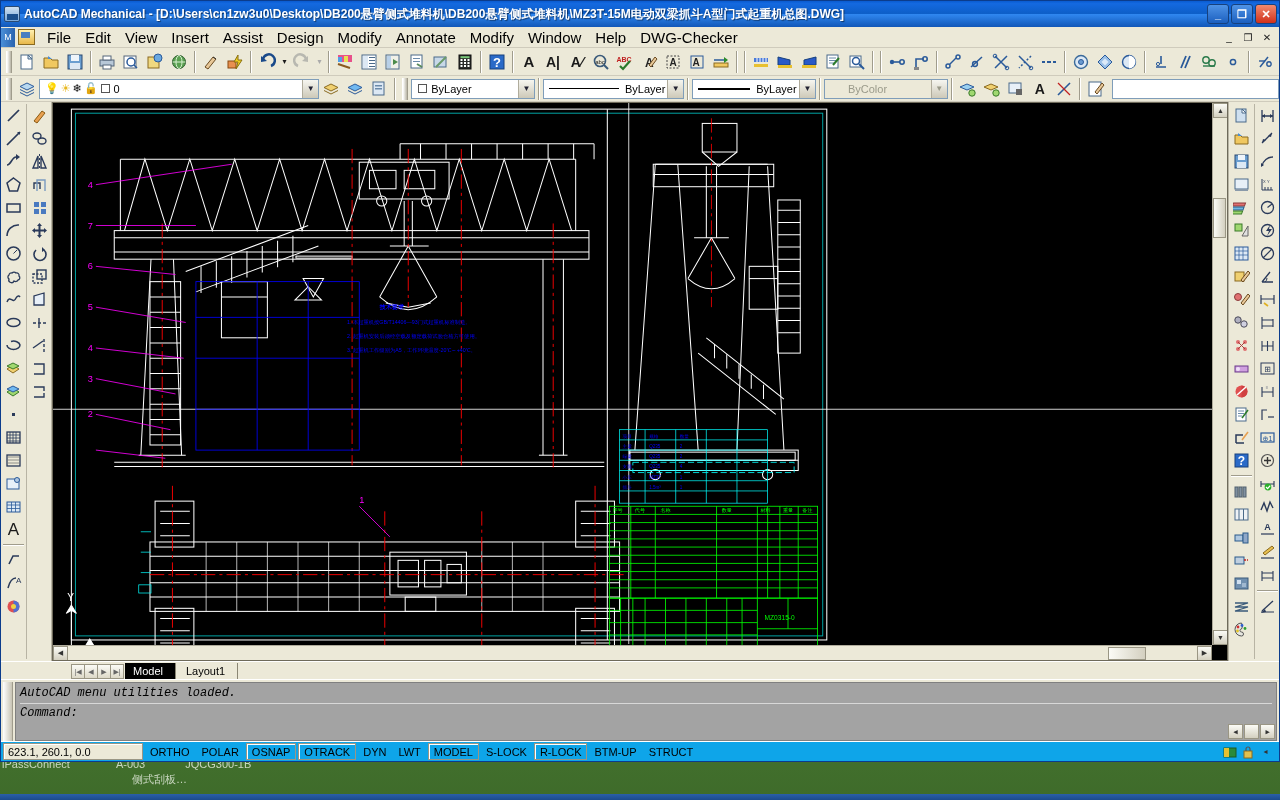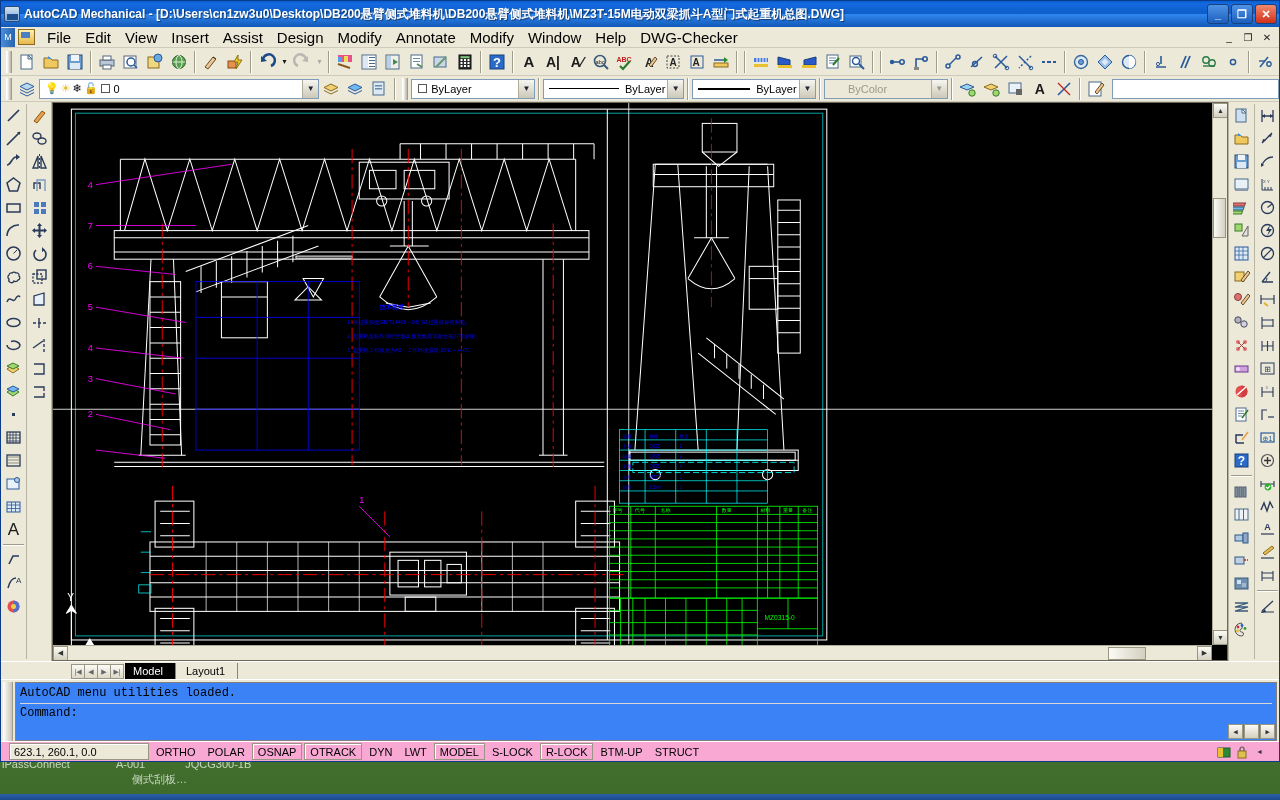--- a/index.html
+++ b/index.html
@@ -230,34 +230,34 @@
   
   #cmd-window {
     height: 62px; background: #ece9d8; border-top: 1px solid #fff;
     display: flex; padding: 2px 2px 0 2px;
   }
   #cmd-grip {
     width: 10px; background: linear-gradient(to right,#fff,#c8c4b4);
     border-right: 1px solid #a09c8c; flex: 0 0 10px; margin-right: 2px;
   }
   #cmd-text-area {
-    flex: 1 1 auto; background: #3b82f6; border: 1px solid #808080;
+    flex: 1 1 auto; background: #a3a3a3; border: 1px solid #808080;
     font-family: "Liberation Mono", monospace; font-size: 12px;
-    padding: 2px 4px; color: #000; position: relative; overflow: hidden;
+    padding: 2px 4px; color: #000; position: relative; overflow: hidden; font-style: italic;
   }
   .cmd-line { line-height: 17px; white-space: pre; }
   .cmd-divider { border-top: 1px solid #d8d8d8; margin: 1px 0; }
   #cmd-scroll {
     position: absolute; right: 1px; bottom: 1px; display: flex; gap: 1px;
   }
 
   
   #status-bar {
-    height: 20px; background: #f9a8d4; display: flex; align-items: center;
-    border-top: 1px solid #fff; padding: 0 8px; gap: 2px;
+    height: 20px; background: #0ea5e9; display: flex; align-items: center;
+    border-top: 1px solid #fff; padding: 0 2px; gap: 2px;
   }
   #coords {
     width: 140px; height: 17px; border: 1px solid #9a9684;
     background: #ece9d8; font-size: 11px; padding: 0 4px;
     display: flex; align-items: center; color: #000;
     box-shadow: inset 1px 1px 0 #fff;
   }
   .status-btn {
     height: 17px; padding: 0 5px; font-size: 11px;
     display: flex; align-items: center; color: #000;
@@ -271,21 +271,21 @@
   .tray-ic {
     width: 15px; height: 15px; display: flex; align-items: center; justify-content: center;
     font-size: 10px;
   }
 </style>
 </head>
 <body>
 
 <div id="desktop-bg"></div>
 <div id="desktop-icons">
-  <span style="margin-right:46px">iPassConnect</span><span style="margin-right:40px">A-001</span><span>JQCG300-1B</span>
+  <span style="margin-right:46px">iPassConnect</span><span style="margin-right:40px">A-003</span><span>JQCG300-1B</span>
   <div style="margin-left:130px; margin-top:2px;">侧式刮板…</div>
 </div>
 <div id="taskbar-bottom"></div>
 
 <div id="app-window">
 
   <div id="title-bar">
     <div id="title-icon"></div>
     <div id="title-text">AutoCAD Mechanical - [D:\Users\cn1zw3u0\Desktop\DB200悬臂侧式堆料机\DB200悬臂侧式堆料机\MZ3T-15M电动双梁抓斗A型门式起重机总图.DWG]</div>
     <div class="win-btns">

